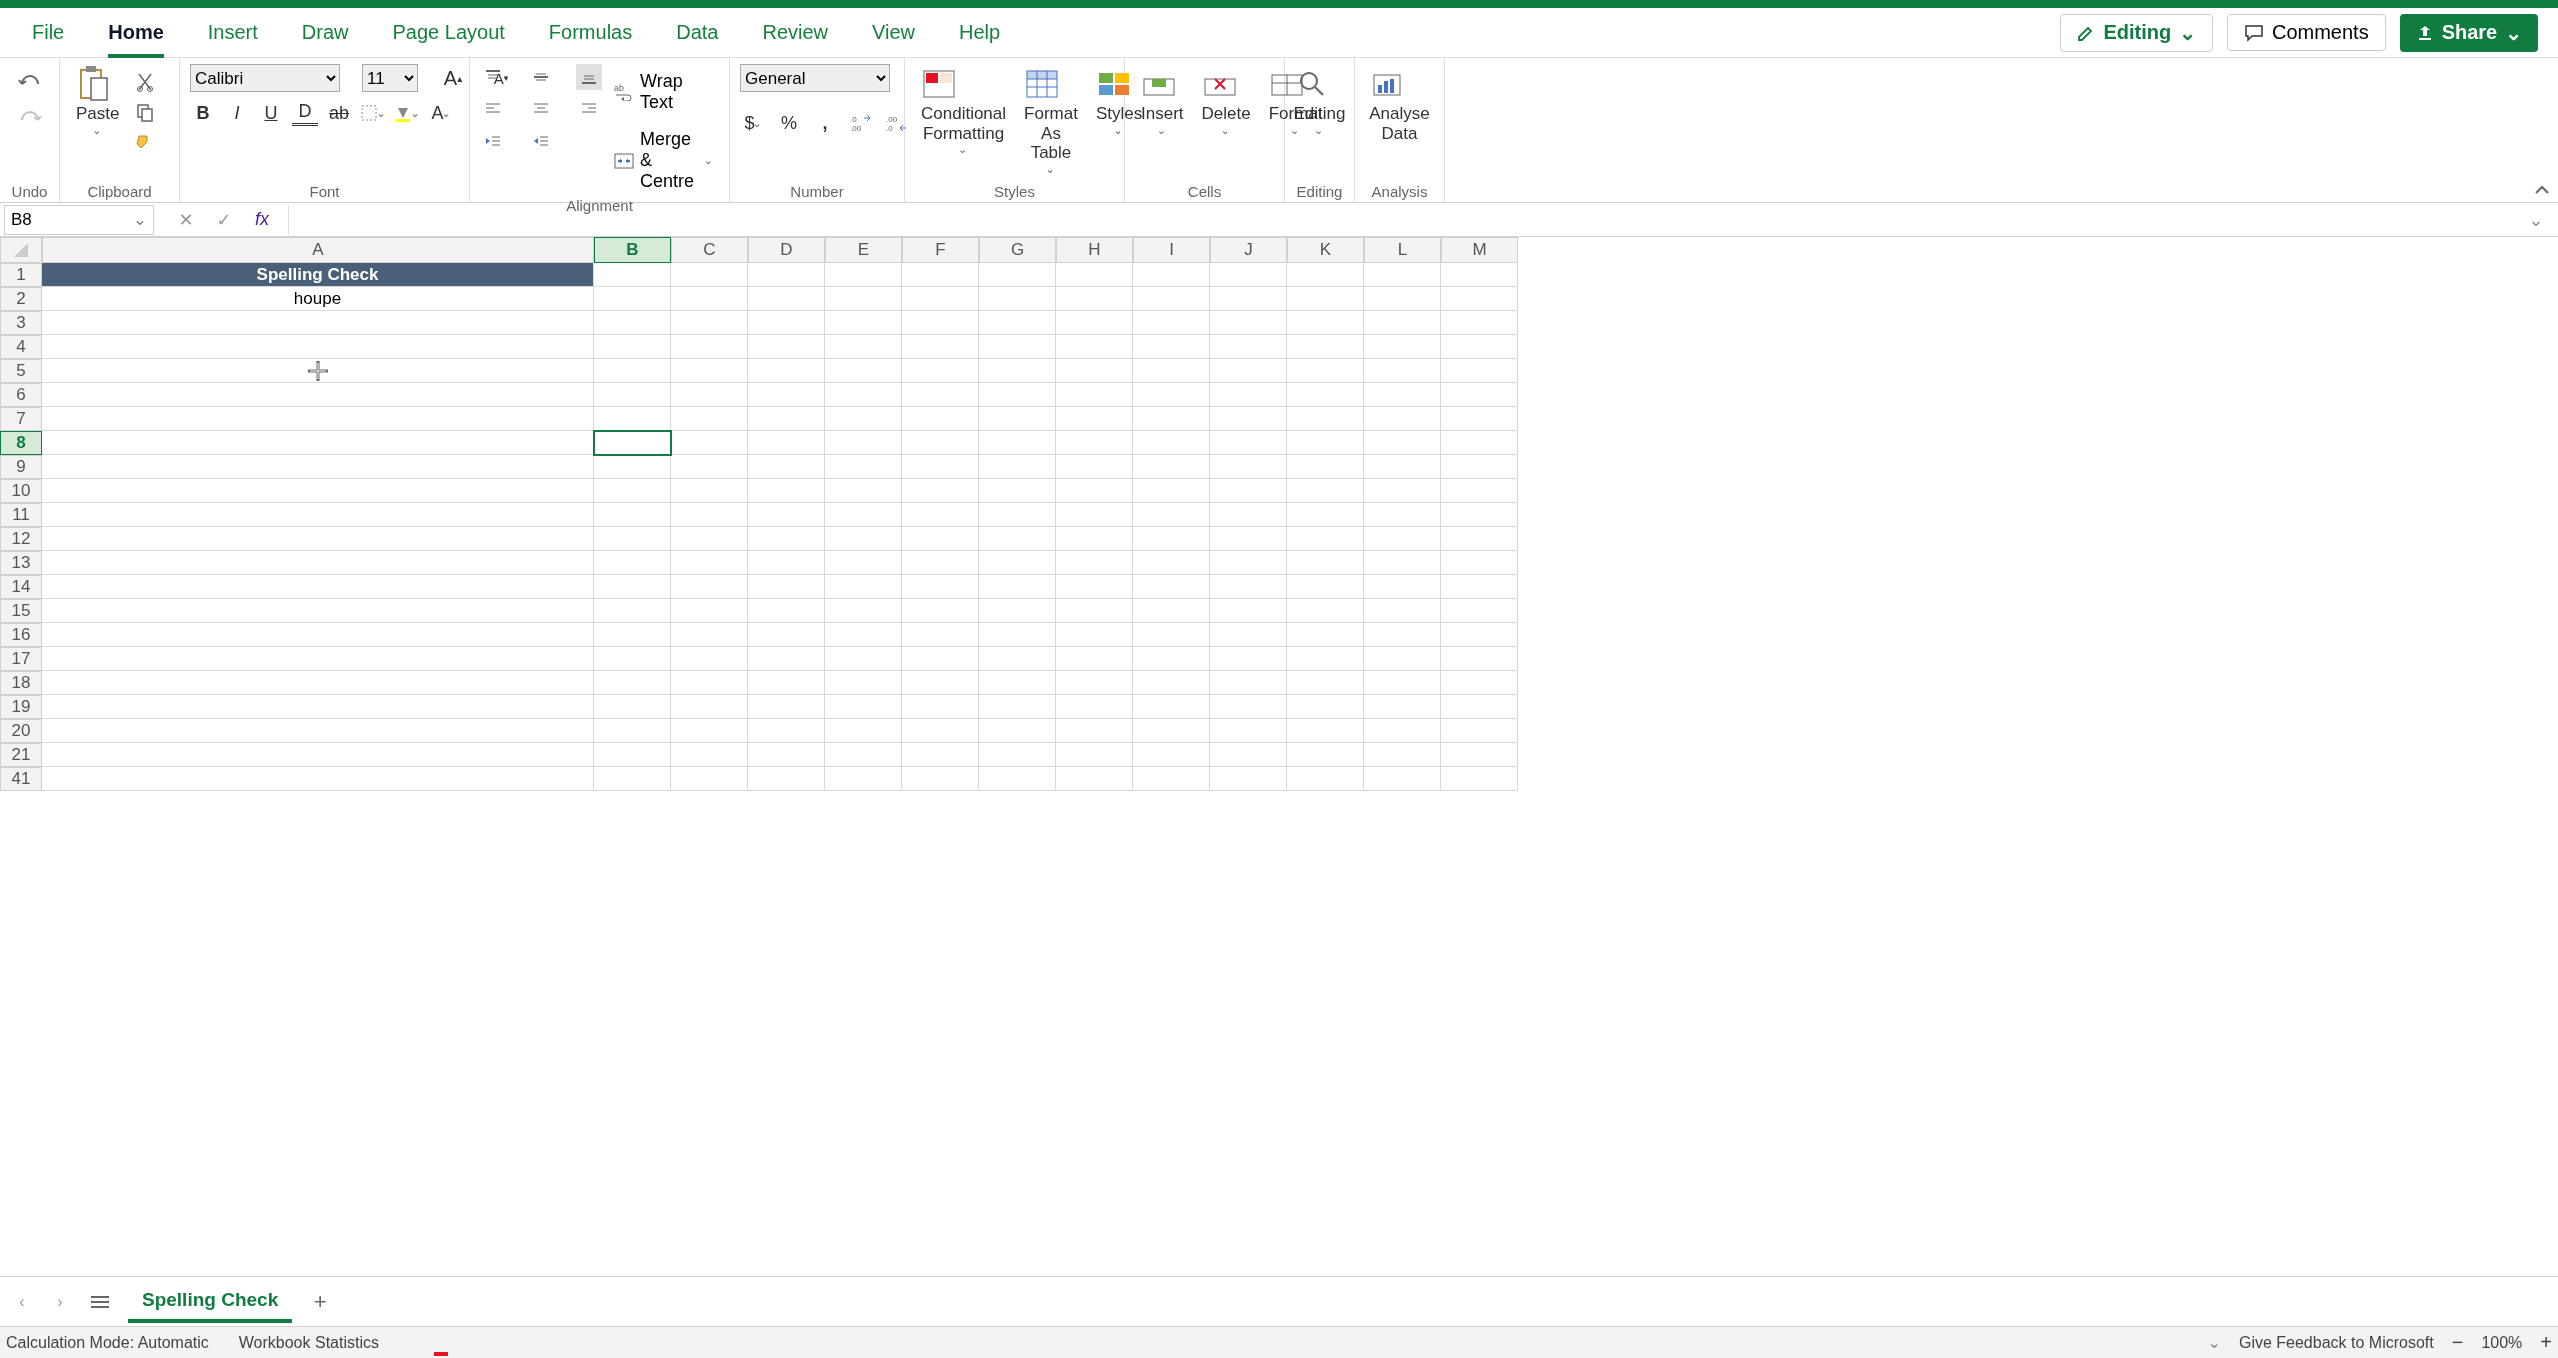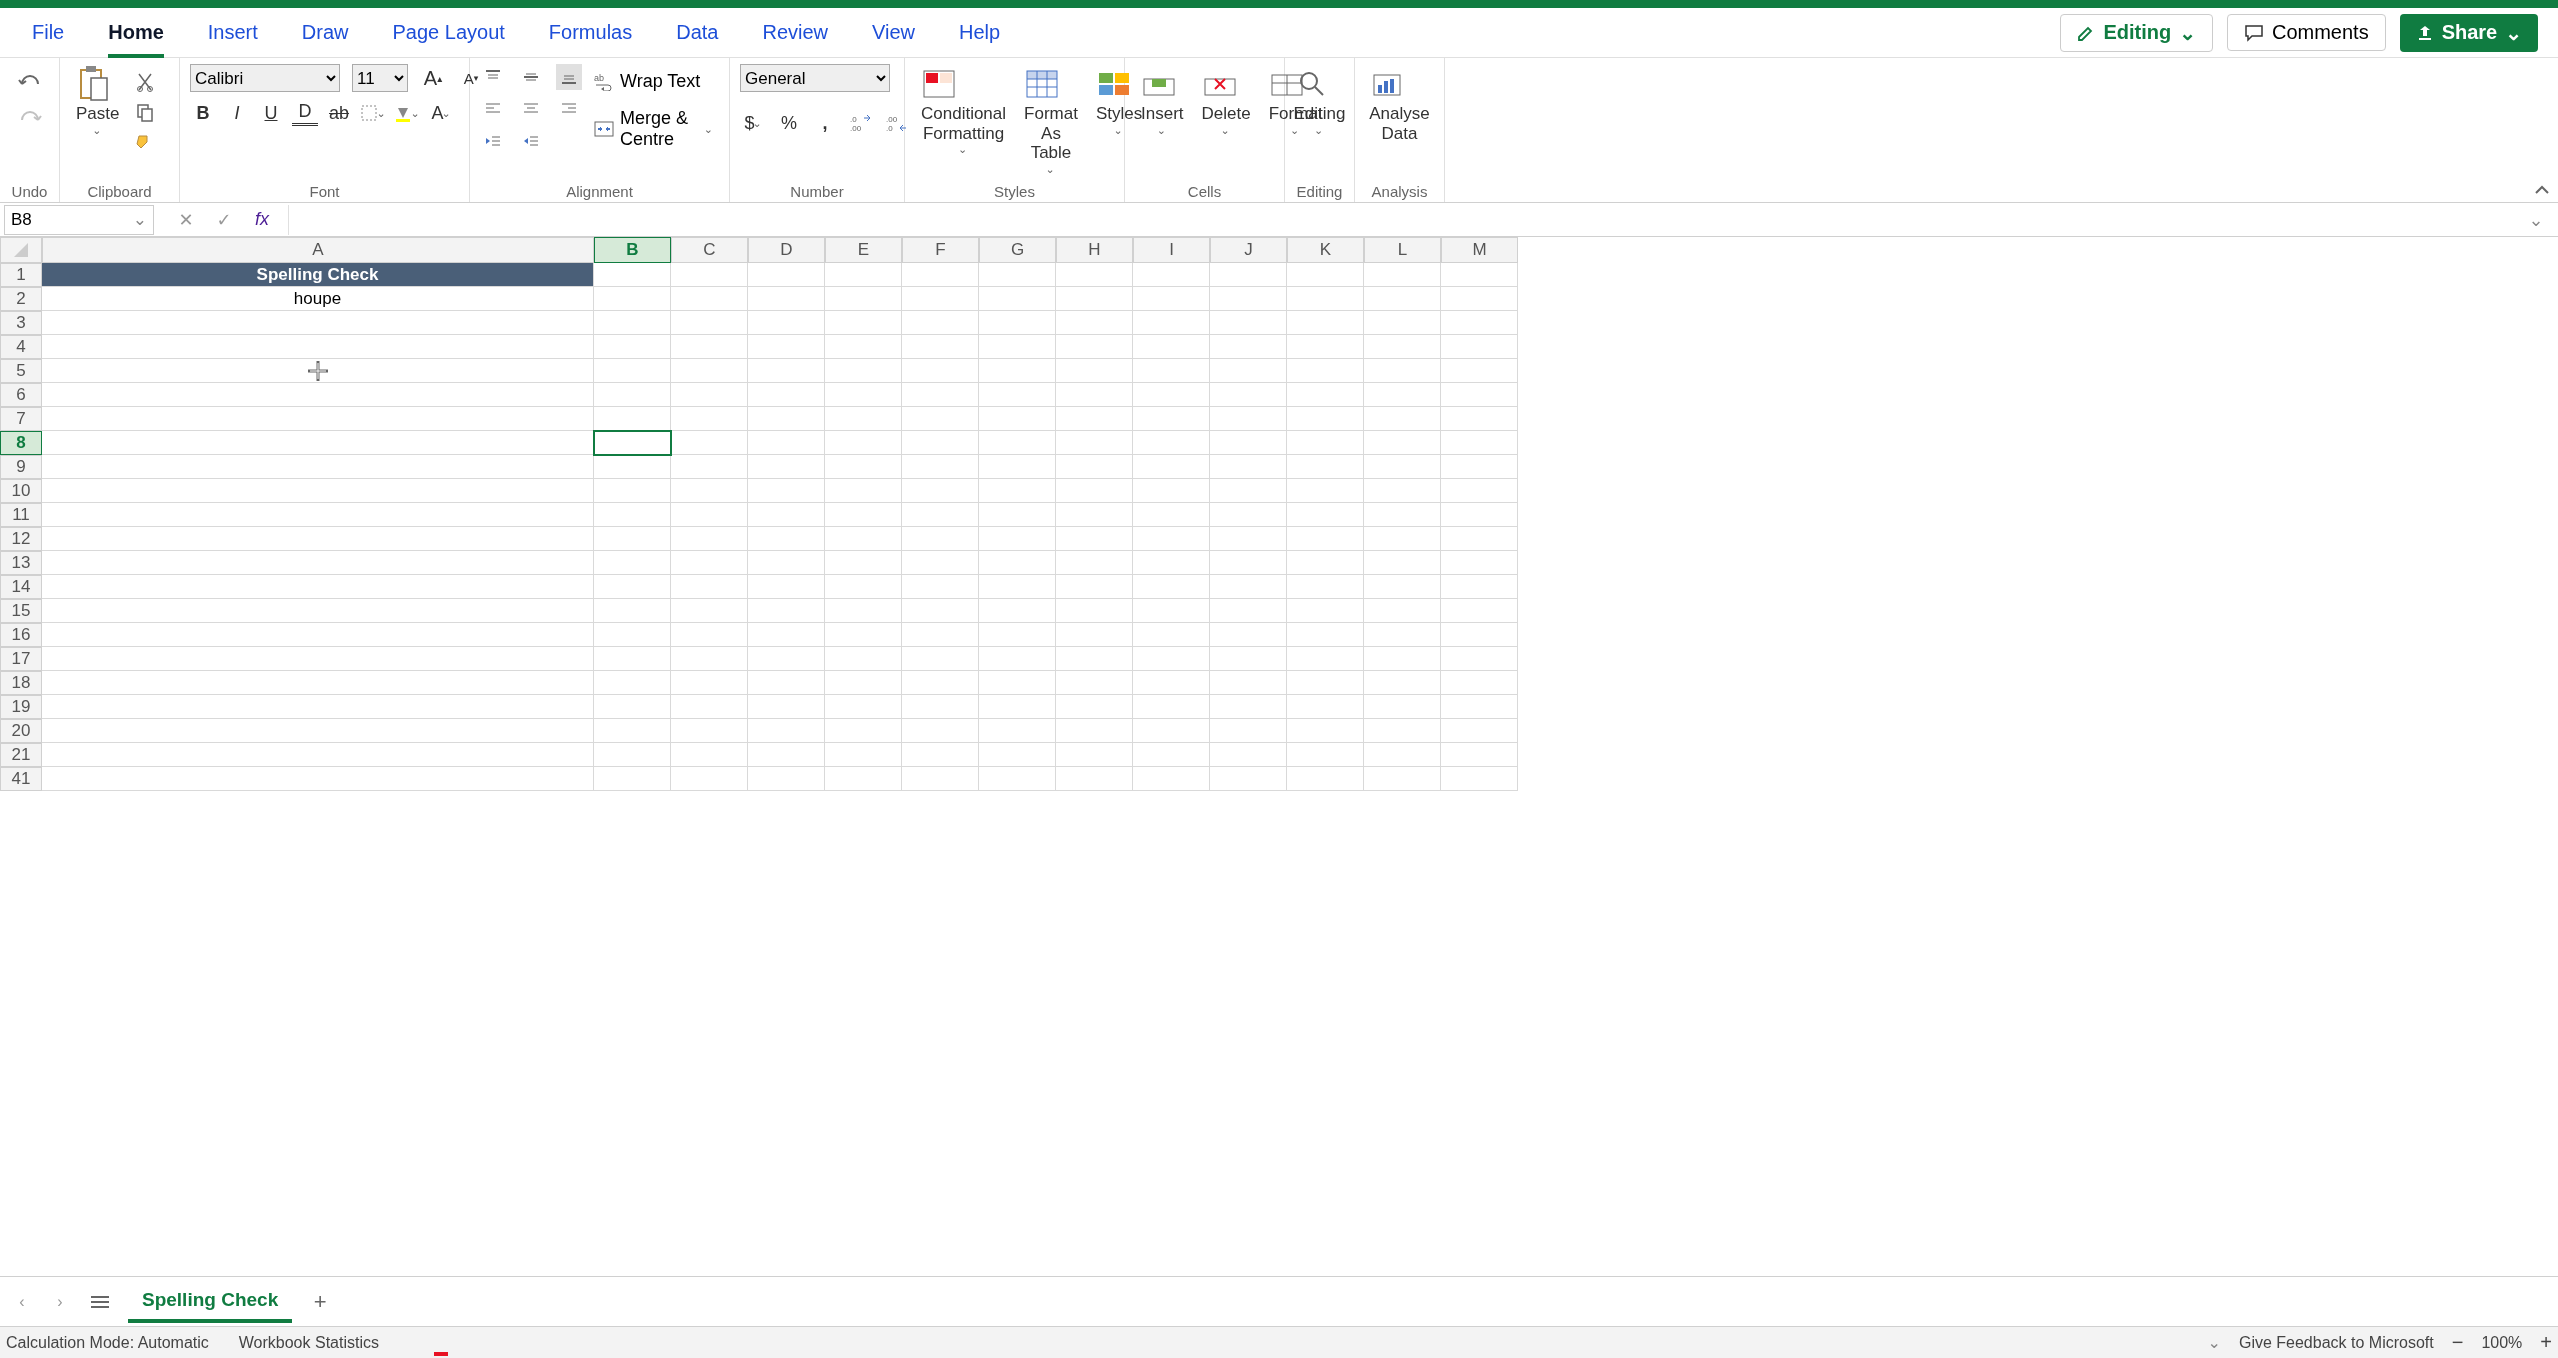--- a/index.html
+++ b/index.html
@@ -1,36 +1,36 @@
 <!DOCTYPE html>
 <html><head>
 <meta charset="utf-8">
 <style>
 * { box-sizing: border-box; margin: 0; padding: 0; font-family: 'Segoe UI', Arial, sans-serif; }
 html, body { width: 2558px; height: 1358px; overflow: hidden; background: #fff; }
 .titlebar { height: 8px; background: #107c41; }
 .tabs { display: flex; align-items: center; height: 50px; padding: 0 10px; gap: 0; background: #fff; border-bottom: 1px solid #e0e0e0; }
-.tab { padding: 0 22px; height: 50px; display: flex; align-items: center; font-size: 20px; color: #1d4ed8; cursor: pointer; }
+.tab { padding: 0 22px; height: 50px; display: flex; align-items: center; font-size: 20px; color: #15803d; cursor: pointer; }
 .tab.active { font-weight: 600; color: #0f172a; position: relative; }
 .tab.active::after { content:''; position:absolute; bottom:0; left:22px; right:22px; height:4px; background:#107c41; }
 .tabs-right { margin-left: auto; display: flex; gap: 14px; align-items: center; padding-right: 10px;}
 .btn-outline { border:1px solid #ccc; border-radius:4px; padding:6px 16px; display:flex; align-items:center; gap:8px; font-size:20px; cursor:pointer; background:#fff;}
 .btn-editing { color:#107c41; font-weight:600;}
 .btn-share { background:#107c41; color:#fff; border:none; border-radius:4px; padding:7px 16px; display:flex; align-items:center; gap:8px; font-size:20px; font-weight:600; cursor:pointer;}
 .ribbon { display:flex; height:145px; background:#fff; border-bottom:1px solid #d0d0d0; }
 .ribbon-group { border-right:1px solid #e0e0e0; padding:6px 10px 2px 10px; display:flex; flex-direction:column; justify-content:space-between; }
 .ribbon-group-label { text-align:center; font-size:15px; color:#666; padding-top:2px;}
 .rg-body { display:flex; align-items:flex-start; gap:6px; flex:1;}
 .vbtn { display:flex; flex-direction:column; justify-content:flex-start; padding:2px 6px; cursor:pointer; font-size:17px; color:#333; text-align:center; line-height:1.15;}
 .vbtn .ico { width:36px; height:36px; margin-bottom:2px; display:flex; align-items:center; justify-content:center;}
 .smallcol { display:flex; flex-direction:column; gap:2px;}
 .smallbtn { width:28px; height:28px; display:flex; align-items:center; justify-content:center; cursor:pointer; font-size:18px;}
 select.font-name { width:150px; height:28px; font-size:17px; border:1px solid #aaa;}
 select.font-size { width:56px; height:28px; font-size:17px; border:1px solid #aaa;}
-.row { display:flex; gap:12px; align-items:center;}
+.row { display:flex; gap:22px; align-items:center;}
 .chip { width:26px; height:26px; display:flex; align-items:center; justify-content:center; cursor:pointer; font-size:18px; color:#333;}
 .chip.sel { background:#e0e0e0;}
 .dd { font-size:11px; margin-left:-2px; color:#666;}
 .long-select{ width:150px; height:28px; font-size:17px; border:1px solid #aaa;}
 .lbtn { display:flex; align-items:center; gap:6px; padding:3px 6px; cursor:pointer; font-size:18px;}
 .namebox-row{ display:flex; align-items:center; height:34px; border-bottom:1px solid #d0d0d0;}
 .namebox{ width:150px; height:30px; border:1px solid #ccc; margin:0 6px 0 4px; font-size:17px; padding:0 6px; display:flex; align-items:center; justify-content:space-between; background:#fff;}
 .fxicons{ display:flex; gap:10px; padding:0 12px;}
 .fxbar{ flex:1; height:30px; border-left:1px solid #e0e0e0; display:flex; align-items:center; padding-left:8px;}
 .grid-wrap{ position:relative; overflow:hidden; height:calc(1358px - 8px - 50px - 145px - 34px - 50px - 32px);}

